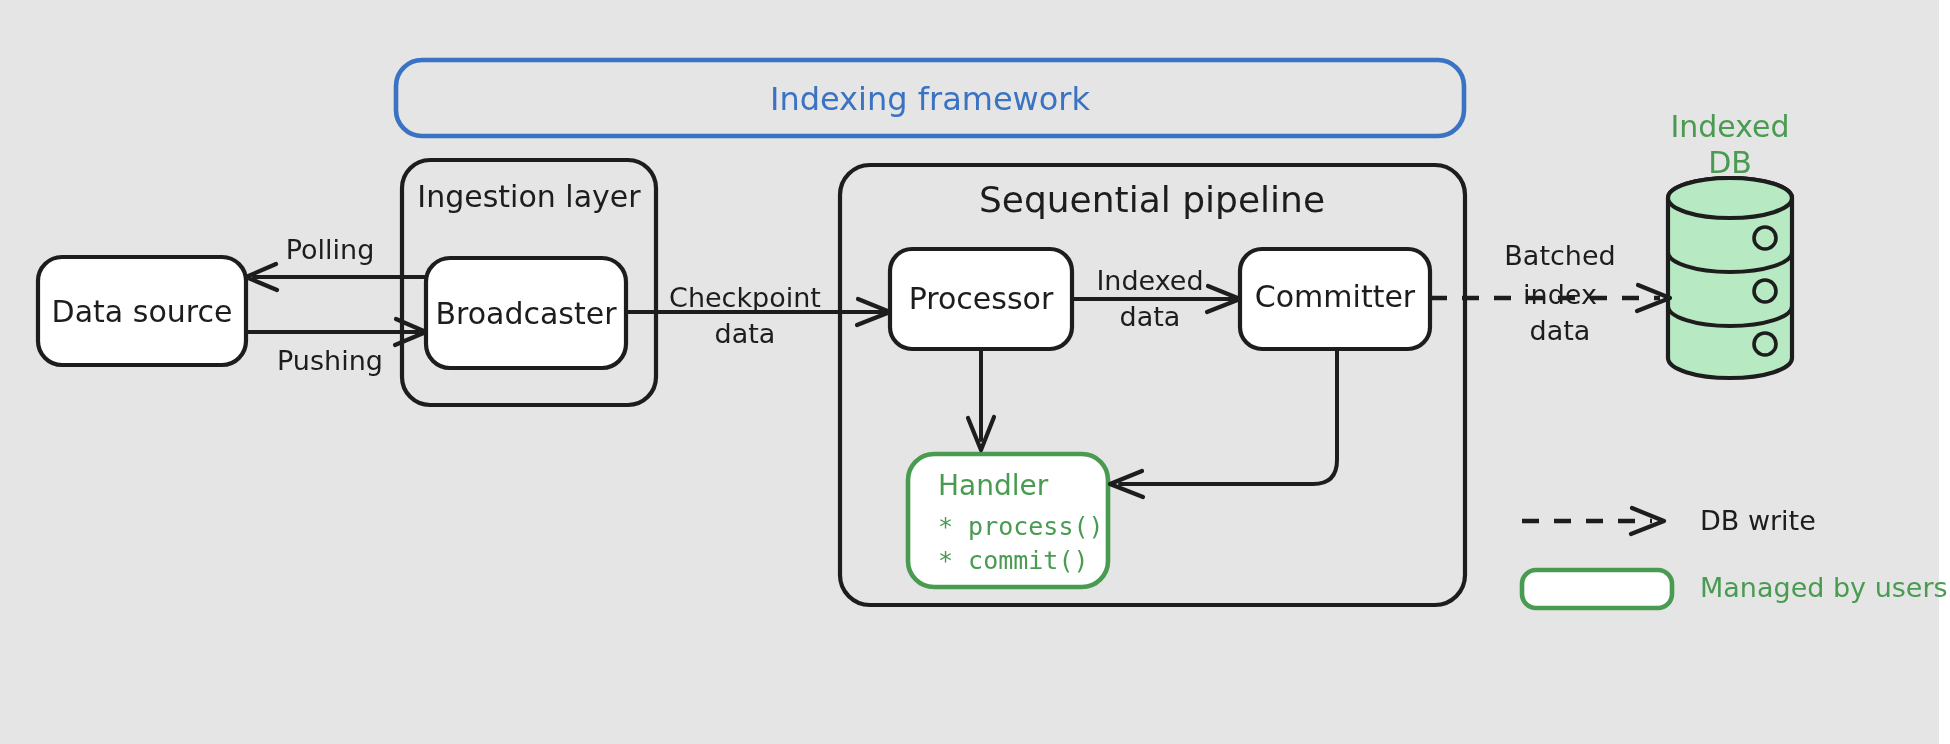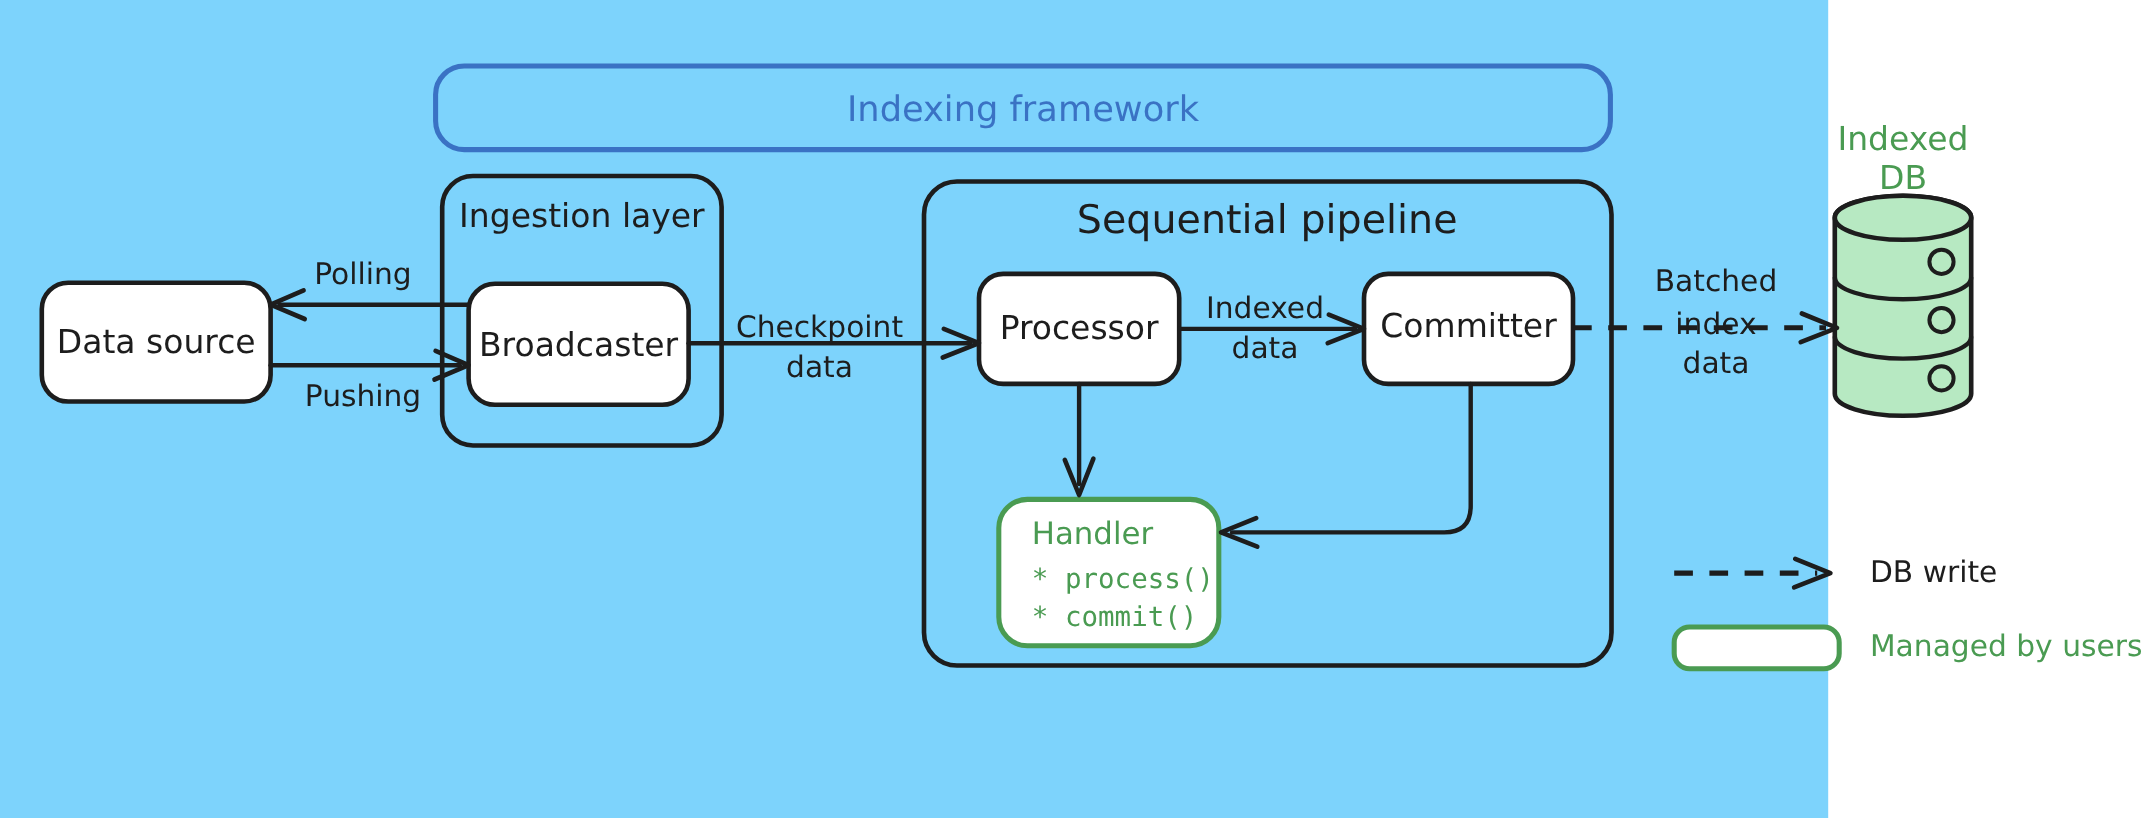--- a/index.html
+++ b/index.html
@@ -9,23 +9,23 @@
     background: #ffffff;
   }
   body {
     width: 1950px;
     height: 744px;
     overflow: hidden;
     font-family: "DejaVu Sans", sans-serif;
   }
   #diagram-root {
     position: relative;
-    width: 1662px;
+    width: 1939px;
     height: 744px;
-    background: #7dd3fc;
+    background: #e5e5e5;
   }
   svg#diagram {
     display: block;
     width: 1950px;
     height: 744px;
   }
   .box-stroke {
     fill: #ffffff;
     stroke: #1d1d1d;
     stroke-width: 4.2;

